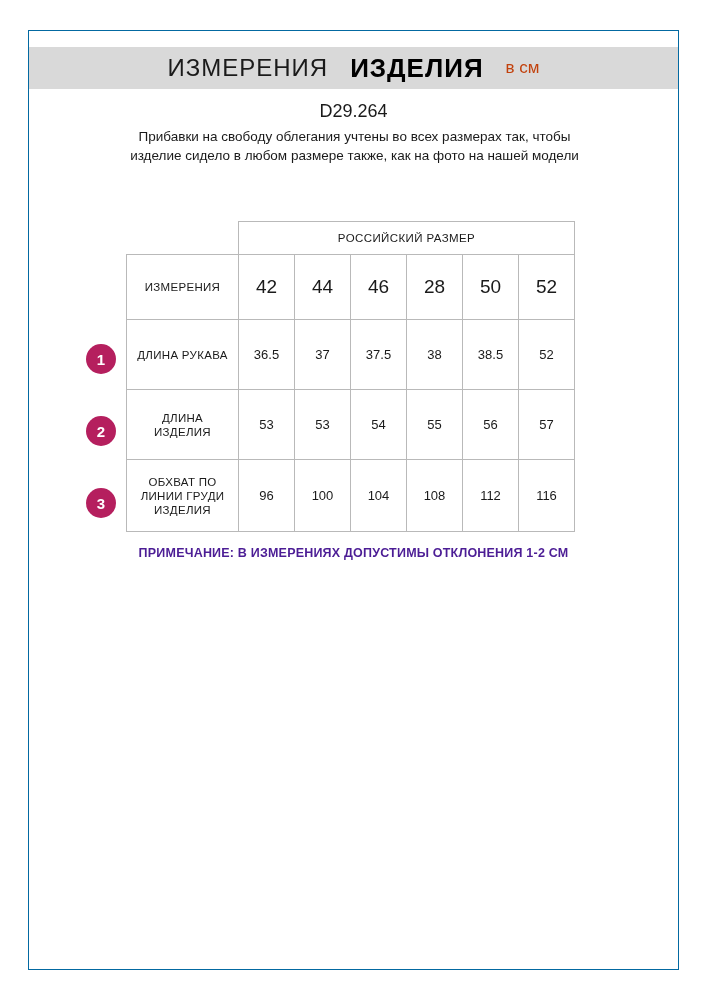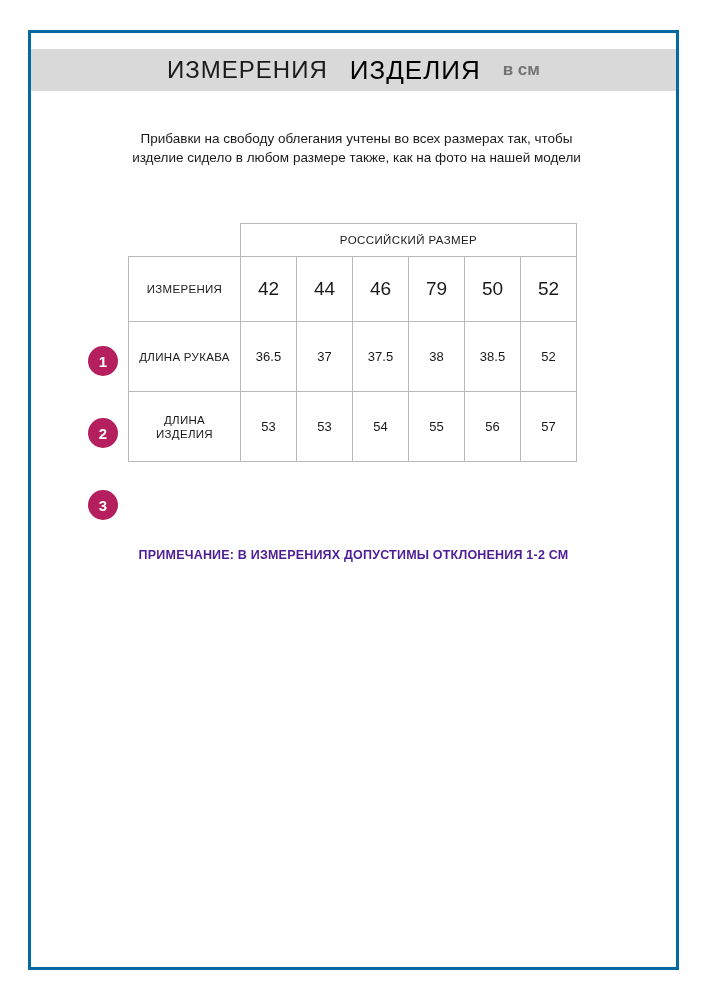--- a/index.html
+++ b/index.html
@@ -14,21 +14,21 @@
     color: #1a1a1a;
     position: relative;
     overflow: hidden;
   }
   .page {
     position: absolute;
     left: 28px;
     top: 30px;
     width: 651px;
     height: 940px;
-    border: 3px solid #0369a1;
+    border: 1px solid #0369a1;
     background: #ffffff;
     box-sizing: border-box;
   }
   .header-band {
     position: absolute;
     left: 0;
     top: 16px;
     width: 100%;
     height: 42px;
     background: #d9d9d9;
@@ -48,26 +48,26 @@
   .h-light {
     font-size: 24px;
     letter-spacing: 1px;
     color: #1a1a1a;
     font-weight: 400;
   }
   .h-bold {
     font-size: 26px;
     letter-spacing: 1px;
     color: #000000;
-    font-weight: normal;
+    font-weight: bold;
   }
   .h-unit {
     font-size: 17px;
-    color: #737373;
-    font-weight: 700;
+    color: #c2410c;
+    font-weight: 400;
   }
   .code {
     position: absolute;
     top: 70px;
     left: 0;
     width: 100%;
     text-align: center;
     font-size: 18px;
     color: #1a1a1a;
   }
@@ -162,20 +162,21 @@
 
 <div class="page">
 
   <div class="header-band"></div>
   <div class="header-inner">
     <span class="h-light">ИЗМЕРЕНИЯ</span>
     <span class="h-bold">ИЗДЕЛИЯ</span>
     <span class="h-unit">в см</span>
   </div>
 
+  <div class="code">D29.264</div>
 
   <div class="note-top">Прибавки на свободу облегания учтены во всех размерах так, чтобы изделие сидело в любом размере также, как на фото на нашей модели</div>
 
   <table class="sizes">
     <colgroup>
       <col class="col-label">
       <col class="col-size">
         <col class="col-size">
         <col class="col-size">
       <col class="col-size">
@@ -185,21 +186,21 @@
     <tbody>
       <tr>
         <td class="blank-cell"></td>
         <td class="ru-head" colspan="6">РОССИЙСКИЙ РАЗМЕР</td>
       </tr>
       <tr>
         <td class="meas-head">ИЗМЕРЕНИЯ</td>
         <td class="size-head">42</td>
         <td class="size-head">44</td>
         <td class="size-head">46</td>
-        <td class="size-head">79</td>
+        <td class="size-head">28</td>
         <td class="size-head">50</td>
         <td class="size-head">52</td>
       </tr>
 
       <tr class="data-row">
         <td class="row-label">ДЛИНА РУКАВА</td>
         <td class="val">36.5</td>
         <td class="val">37</td>
         <td class="val">37.5</td>
         <td class="val">38</td>
@@ -210,20 +211,29 @@
       <tr class="data-row">
         <td class="row-label">ДЛИНА ИЗДЕЛИЯ</td>
         <td class="val">53</td>
         <td class="val">53</td>
         <td class="val">54</td>
         <td class="val">55</td>
         <td class="val">56</td>
         <td class="val">57</td>
       </tr>
 
+      <tr class="data-row tall">
+        <td class="row-label">ОБХВАТ ПО ЛИНИИ ГРУДИ ИЗДЕЛИЯ</td>
+        <td class="val">96</td>
+        <td class="val">100</td>
+        <td class="val">104</td>
+        <td class="val">108</td>
+        <td class="val">112</td>
+        <td class="val">116</td>
+      </tr>
     </tbody>
   </table>
 
   <div class="badge badge1">1</div>
   <div class="badge badge2">2</div>
   <div class="badge badge3">3</div>
 
   <div class="note-bottom">ПРИМЕЧАНИЕ: В ИЗМЕРЕНИЯХ ДОПУСТИМЫ ОТКЛОНЕНИЯ 1-2 СМ</div>
 
 </div>

